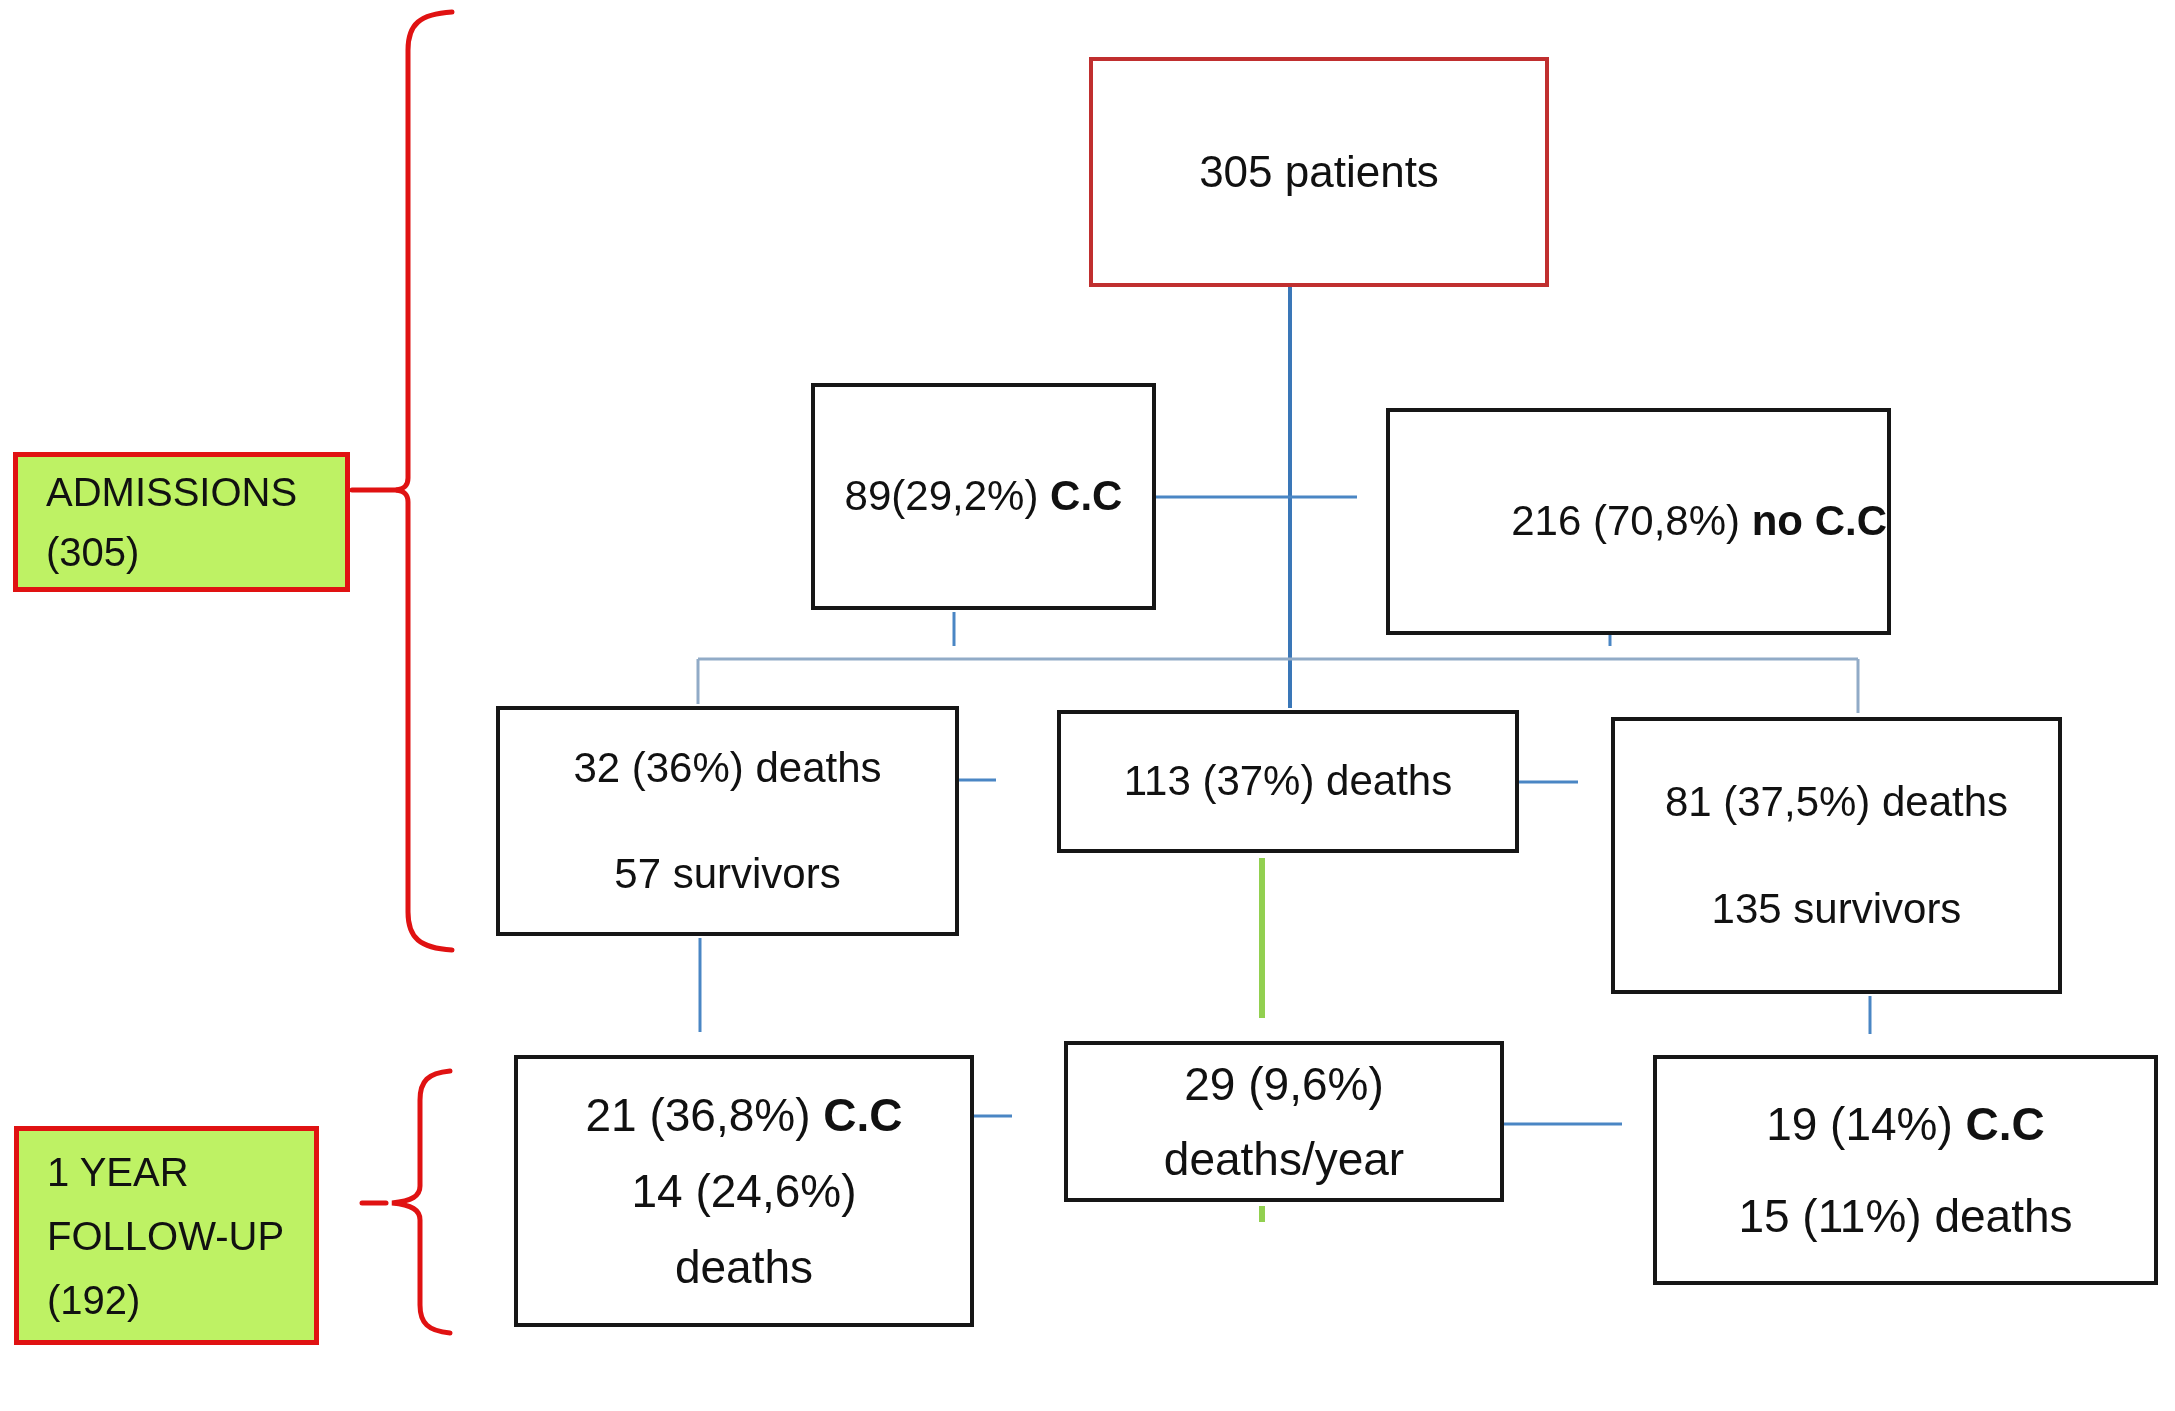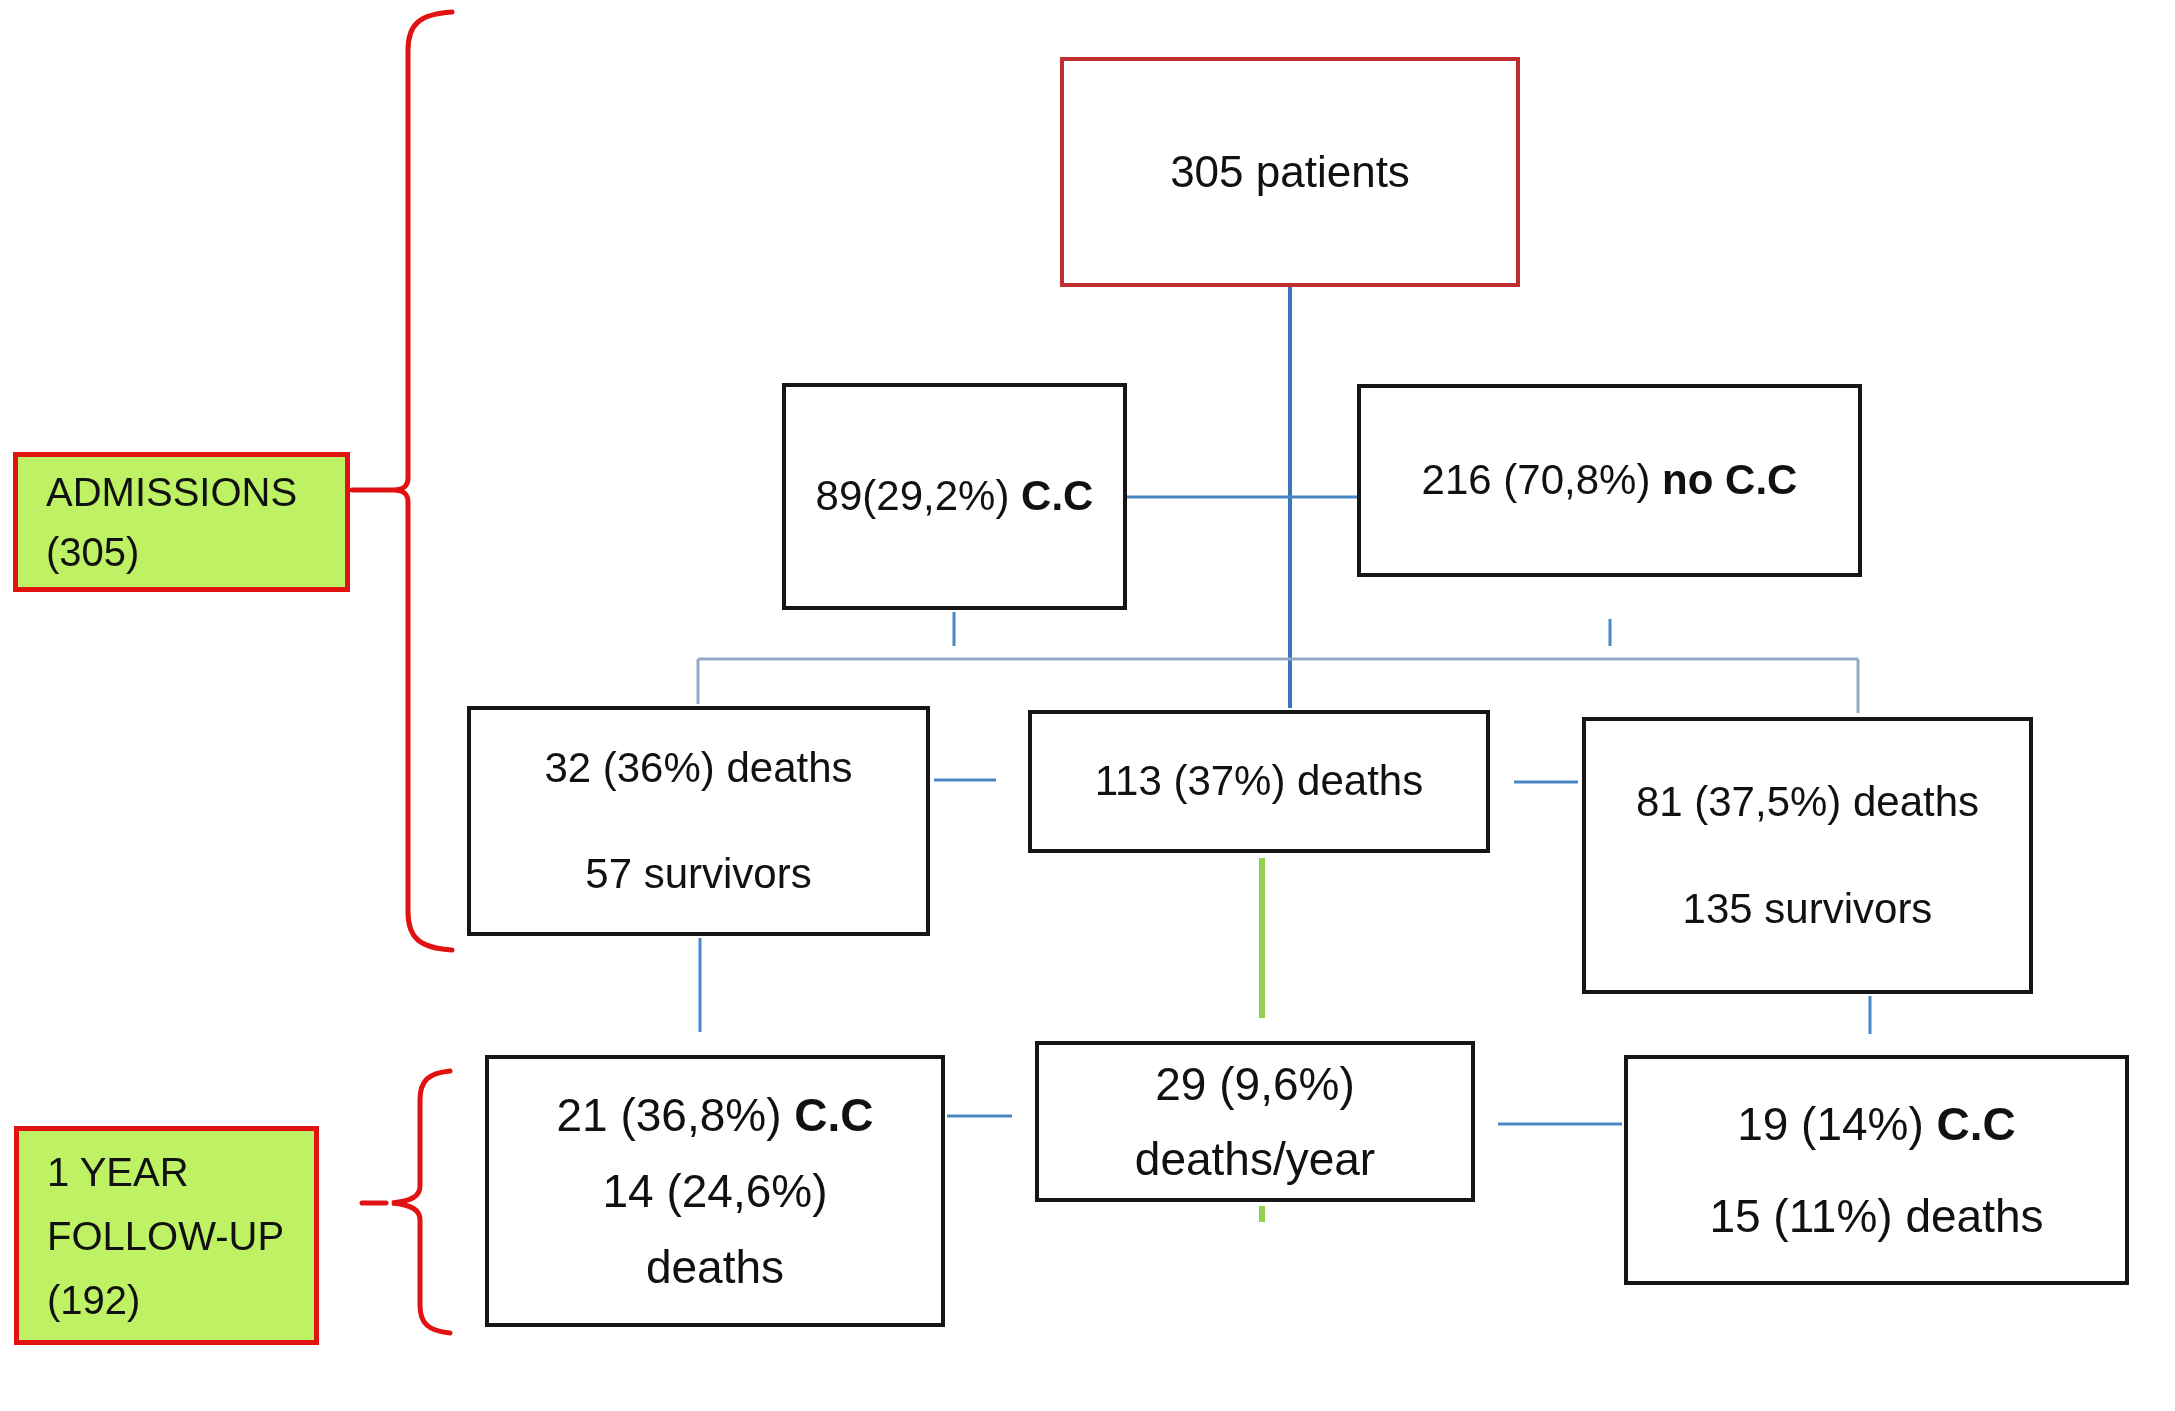--- a/index.html
+++ b/index.html
@@ -18,21 +18,21 @@
   .canvas{
     position:relative;width:2175px;height:1411px;background:var(--background);
     font-family:"Liberation Sans","DejaVu Sans",sans-serif;color:var(--text);
     overflow:hidden;
   }
   .layer{position:absolute;left:0;top:0;width:2175px;height:1411px;}
   .node{
     position:absolute;box-sizing:border-box;background:#fff;
     border:4px solid var(--black-border);
     display:flex;flex-direction:column;align-items:center;justify-content:center;
-    text-align:center;line-height:1.05;
+    text-align:center;line-height:1.05;margin-left:29px;
   }
   .node .ln{white-space:nowrap;}
   .fs-top{font-size:44px;}
   .fs-mid{font-size:42px;}
   .fs-big{font-size:46px;}
   .b{font-weight:bold;}
   .redbox{
     position:absolute;box-sizing:border-box;background:#bef264;
     border:5px solid var(--red-label);
     display:flex;flex-direction:column;justify-content:center;
@@ -98,21 +98,21 @@
   </div>
 
   <div class="node node-305 fs-top" style="left:1060px;top:57px;width:460px;height:230px;">
     <div class="ln">305 patients</div>
   </div>
 
   <div class="node fs-mid" style="left:782px;top:383px;width:345px;height:227px;">
     <div class="ln"><span>89(29,2%) </span><span class="b">C.C</span></div>
   </div>
 
-  <div class="node fs-mid" style="left:1357px;top:384px;width:505px;height:193px;">
+  <div class="node fs-mid" style="left:1357px;top:408px;width:505px;height:227px;align-items:flex-end;">
     <div class="ln"><span>216 (70,8%) </span><span class="b">no C.C</span></div>
   </div>
 
   <div class="node fs-mid" style="left:467px;top:706px;width:463px;height:230px;row-gap:62px;">
     <div class="ln">32 (36%) deaths</div>
     <div class="ln">57 survivors</div>
   </div>
 
   <div class="node fs-mid" style="left:1028px;top:710px;width:462px;height:143px;">
     <div class="ln">113 (37%) deaths</div>

